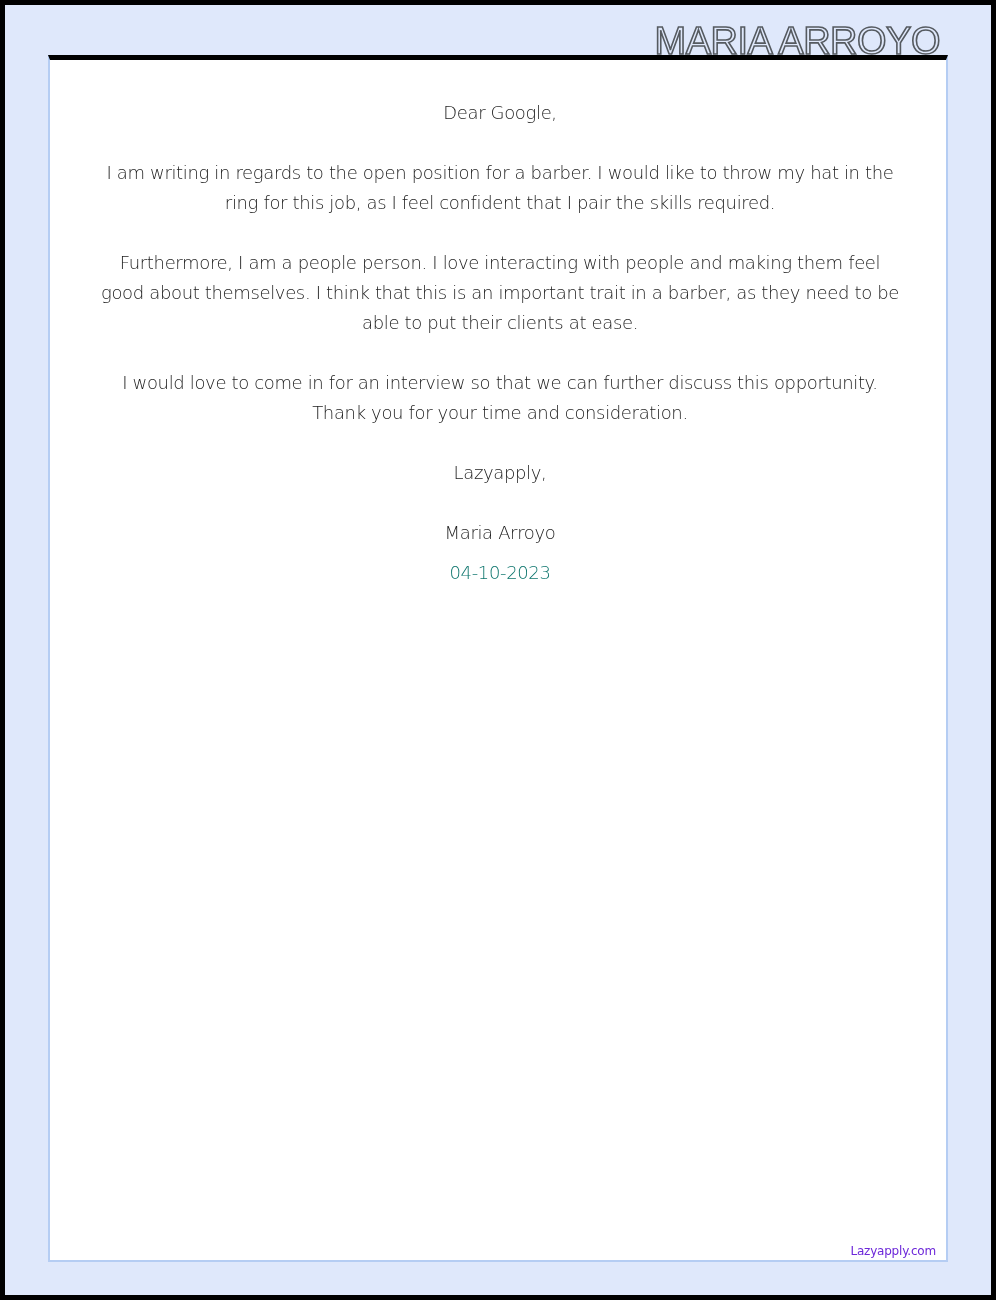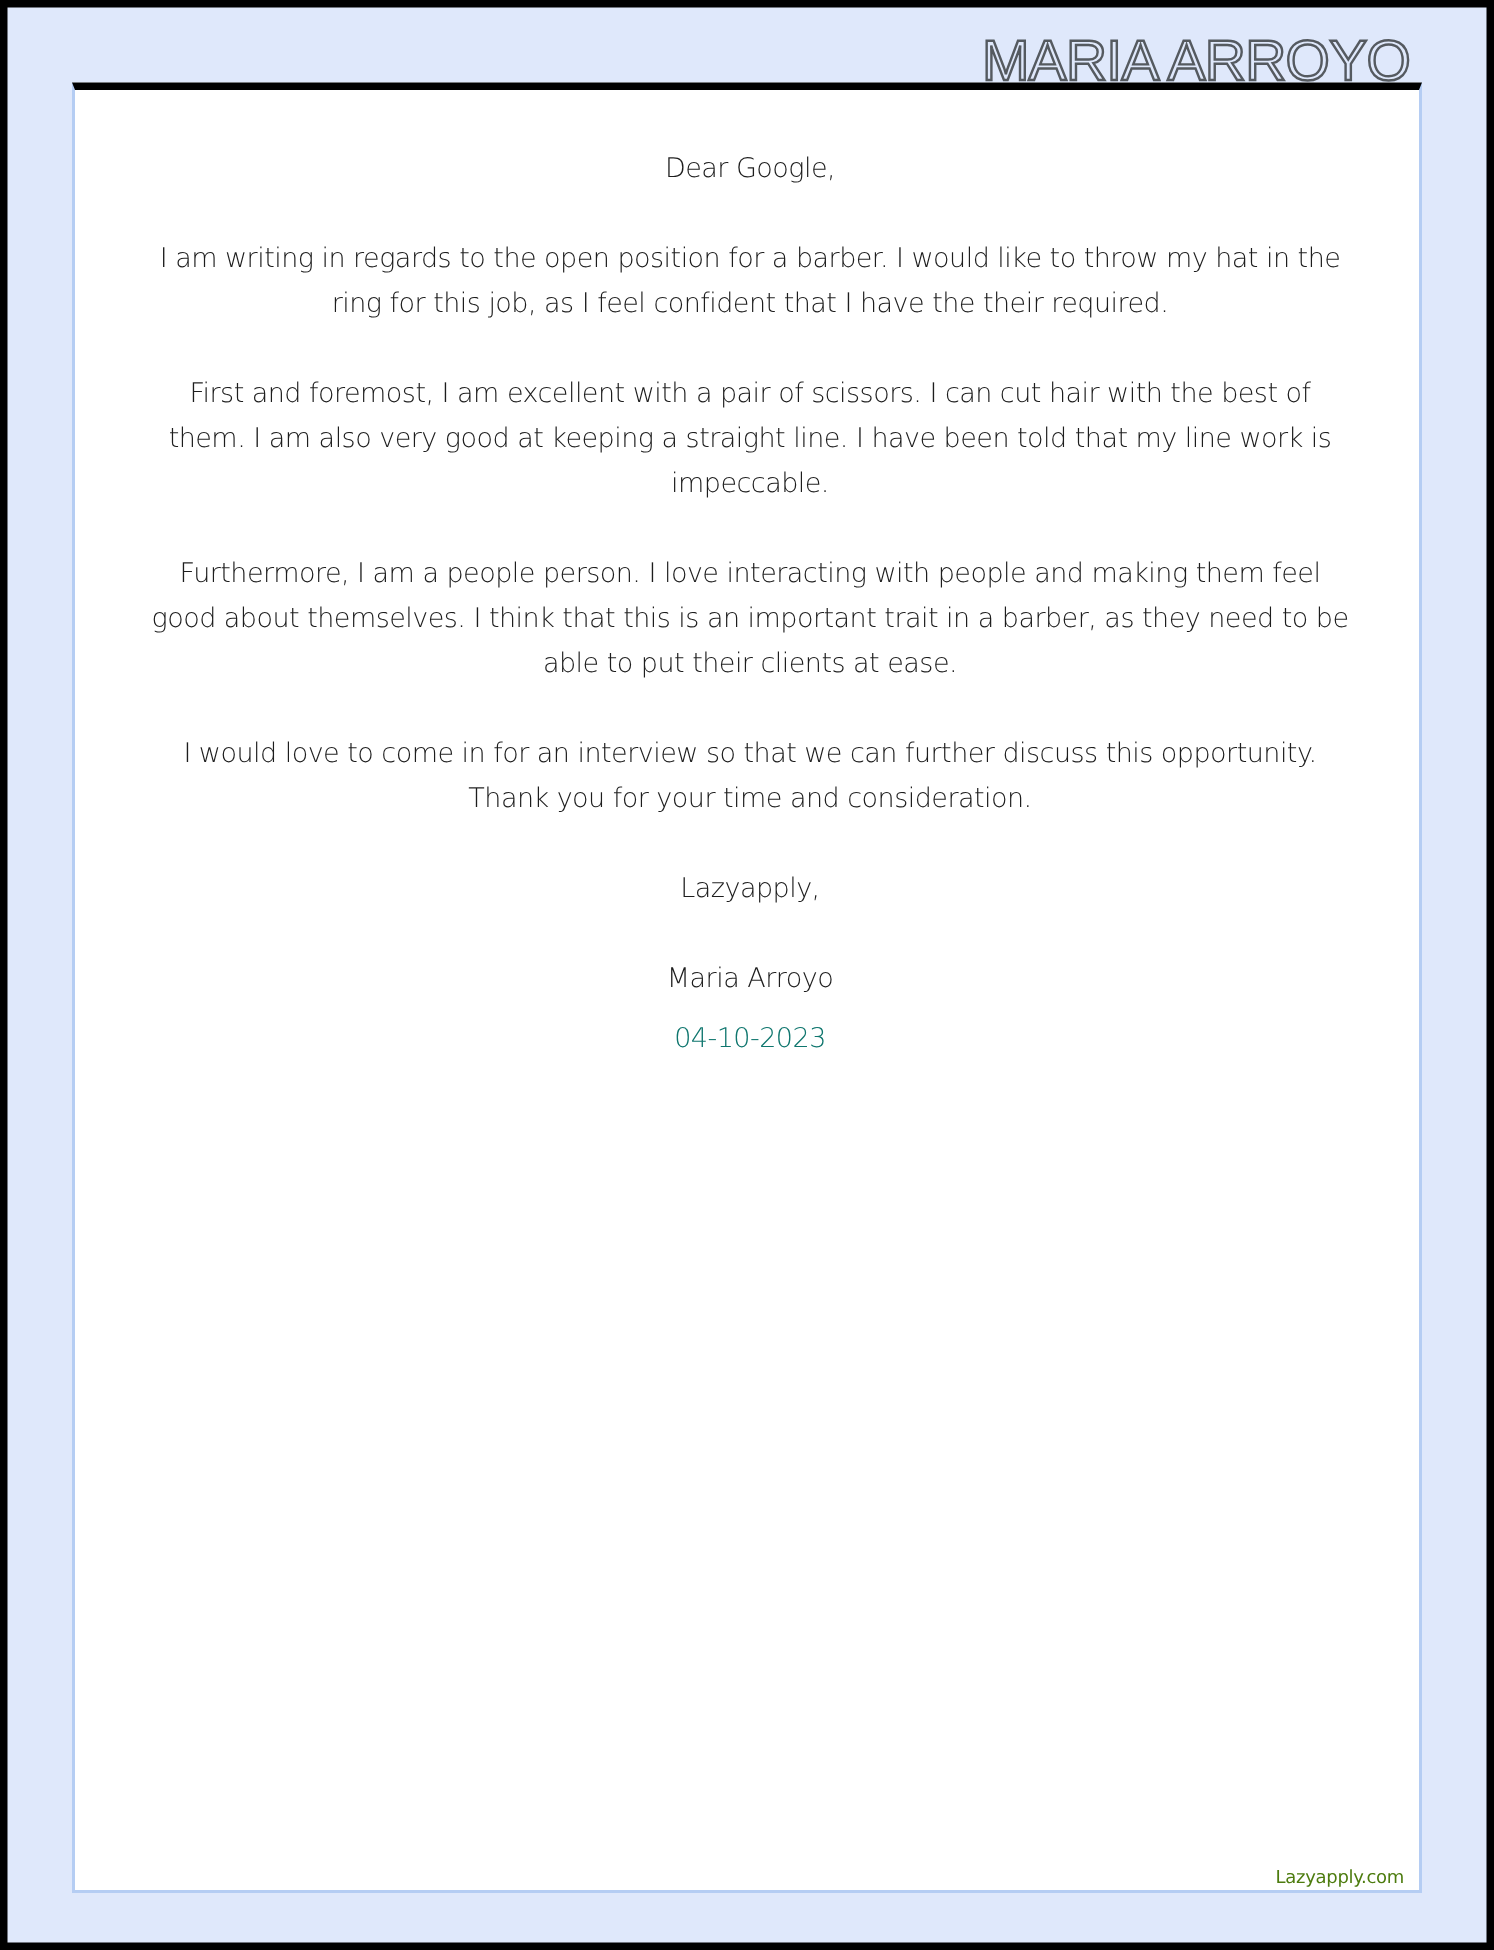--- a/index.html
+++ b/index.html
@@ -53,35 +53,34 @@
     }
     .letter p { margin: 0 0 30px 0; }
     .letter p.sig-name { margin-bottom: 10px; }
     .date { color: #0f766e; }
     .footer-brand {
       position: absolute;
       right: 10px;
       bottom: 2px;
       font-family: "DejaVu Sans", sans-serif;
       font-size: 12px;
-      color: #4d7c0f;
+      color: #6d28d9;
       letter-spacing: -0.2px;
     }
   </style>
 </head>
 <body>
 
 <div class="frame">
   <div class="name-heading">MARIA ARROYO</div>
 
   <div class="card">
     <div class="letter">
       <p>Dear Google,</p>
-      <p>I am writing in regards to the open position for a barber. I would like to throw my hat in the ring for this job, as I feel confident that I have the their required.</p>
-      <p>First and foremost, I am excellent with a pair of scissors. I can cut hair with the best of them. I am also very good at keeping a straight line. I have been told that my line work is impeccable.</p>
+      <p>I am writing in regards to the open position for a barber. I would like to throw my hat in the ring for this job, as I feel confident that I pair the skills required.</p>
       <p>Furthermore, I am a people person. I love interacting with people and making them feel good about themselves. I think that this is an important trait in a barber, as they need to be able to put their clients at ease.</p>
       <p>I would love to come in for an interview so that we can further discuss this opportunity. Thank you for your time and consideration.</p>
       <p>Lazyapply,</p>
       <p class="sig-name">Maria Arroyo</p>
       <p class="date">04-10-2023</p>
     </div>
     <div class="footer-brand">Lazyapply.com</div>
   </div>
 </div>
 

